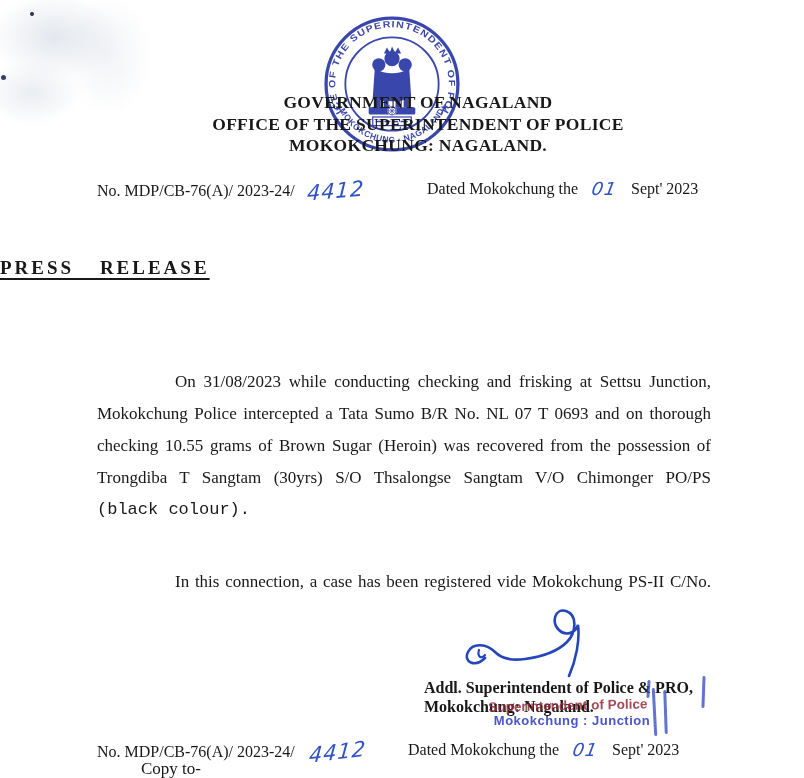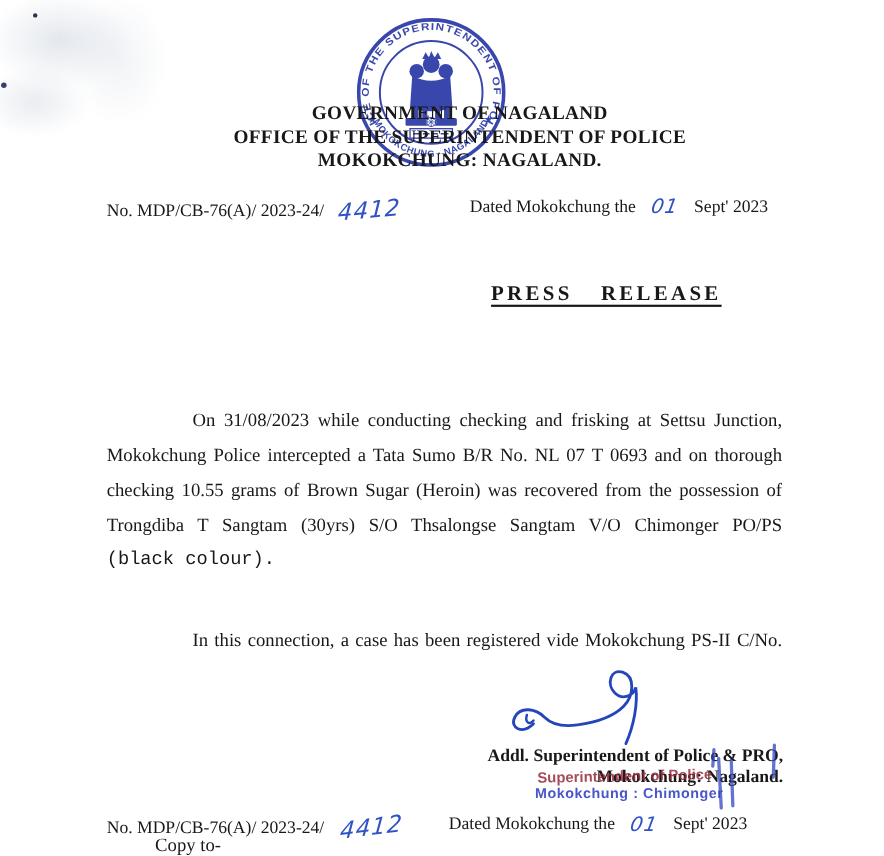--- a/index.html
+++ b/index.html
@@ -39,35 +39,35 @@
   .hand{
     font-family:"DejaVu Sans",sans-serif;font-style:italic;color:#2f52c4;
     display:inline-block;letter-spacing:1px;
   }
   .hand.num{font-size:21px;transform:rotate(-5deg) skewX(-8deg);margin-left:8px;position:relative;top:2px;}
   .hand.num2{font-size:21px;transform:rotate(-7deg) skewX(-12deg);margin-left:10px;position:relative;top:2px;}
   .hand.day{font-size:18px;transform:skewX(-10deg);margin:0 10px;position:relative;top:1px;}
 
   
   .title{
-    position:absolute;left:0;top:257px;width:656px;text-align:right;
+    position:absolute;left:0;top:257px;width:656px;text-align:left;
     font-weight:bold;font-size:19px;letter-spacing:3px;word-spacing:18px;
     text-decoration:underline;text-decoration-thickness:1.5px;text-underline-offset:4px;
   }
 
   
   .body{position:absolute;left:97px;top:326px;width:614px;font-size:17px;}
   .bodyline{height:32px;line-height:32px;text-align:justify;text-align-last:justify;white-space:nowrap;}
   .bodyline.endline{text-align-last:left;font-family:Liberation Mono, monospace;}
   .bodyline.indent{padding-left:78px;margin-top:40px;}
 
   
   .signature{position:absolute;left:455px;top:598px;width:230px;height:84px;z-index:3;}
   .sigblock{
-    position:absolute;left:412px;top:678px;width:300px;text-align:right;
+    position:absolute;left:424px;top:678px;width:300px;text-align:left;
     font-weight:bold;font-size:16px;line-height:19px;z-index:2;
   }
   .stampline{
     position:absolute;width:300px;text-align:center;z-index:4;
     font-family:"Liberation Sans",sans-serif;font-weight:bold;white-space:nowrap;
   }
   .stampline.red{left:418px;top:698px;font-size:13.5px;color:rgba(148,44,58,.85);transform:rotate(-1.2deg);}
   .stampline.blue{left:422px;top:713px;font-size:13px;color:rgba(62,77,198,.95);letter-spacing:.5px;}
   .inkbar{position:absolute;width:3px;border-radius:2px;background:rgba(47,70,190,.75);z-index:5;}
   .inkbar.b1{left:653px;top:688px;height:48px;transform:rotate(-3deg);}
@@ -156,21 +156,21 @@
              C 110 38, 120 36, 123 27 C 125 42, 121 62, 114 78" fill="none" stroke="#2546bb" stroke-width="2.6" stroke-linecap="round"></path>
     <path d="M 24 52 C 22 58, 26 62, 30 57" fill="none" stroke="#2546bb" stroke-width="2.2" stroke-linecap="round"></path>
   </svg>
 
   <div class="sigblock">
     <div>Addl. Superintendent of Police &amp; PRO,</div>
     <div>Mokokchung: Nagaland.</div>
   </div>
 
   <div class="stampline red">Superintendent of Police</div>
-  <div class="stampline blue">Mokokchung : Chimonger</div>
+  <div class="stampline blue">Mokokchung : Junction</div>
   <div class="inkbar b1"></div>
   <div class="inkbar b2"></div>
   <div class="inkbar b3"></div>
   <div class="inkbar b4"></div>
 
   <div class="refrow bottom">
     <span class="ref-left">
       <span>No. MDP/CB-76(A)/ 2023-24/</span>
       <span class="hand num2">4412</span>
     </span>

